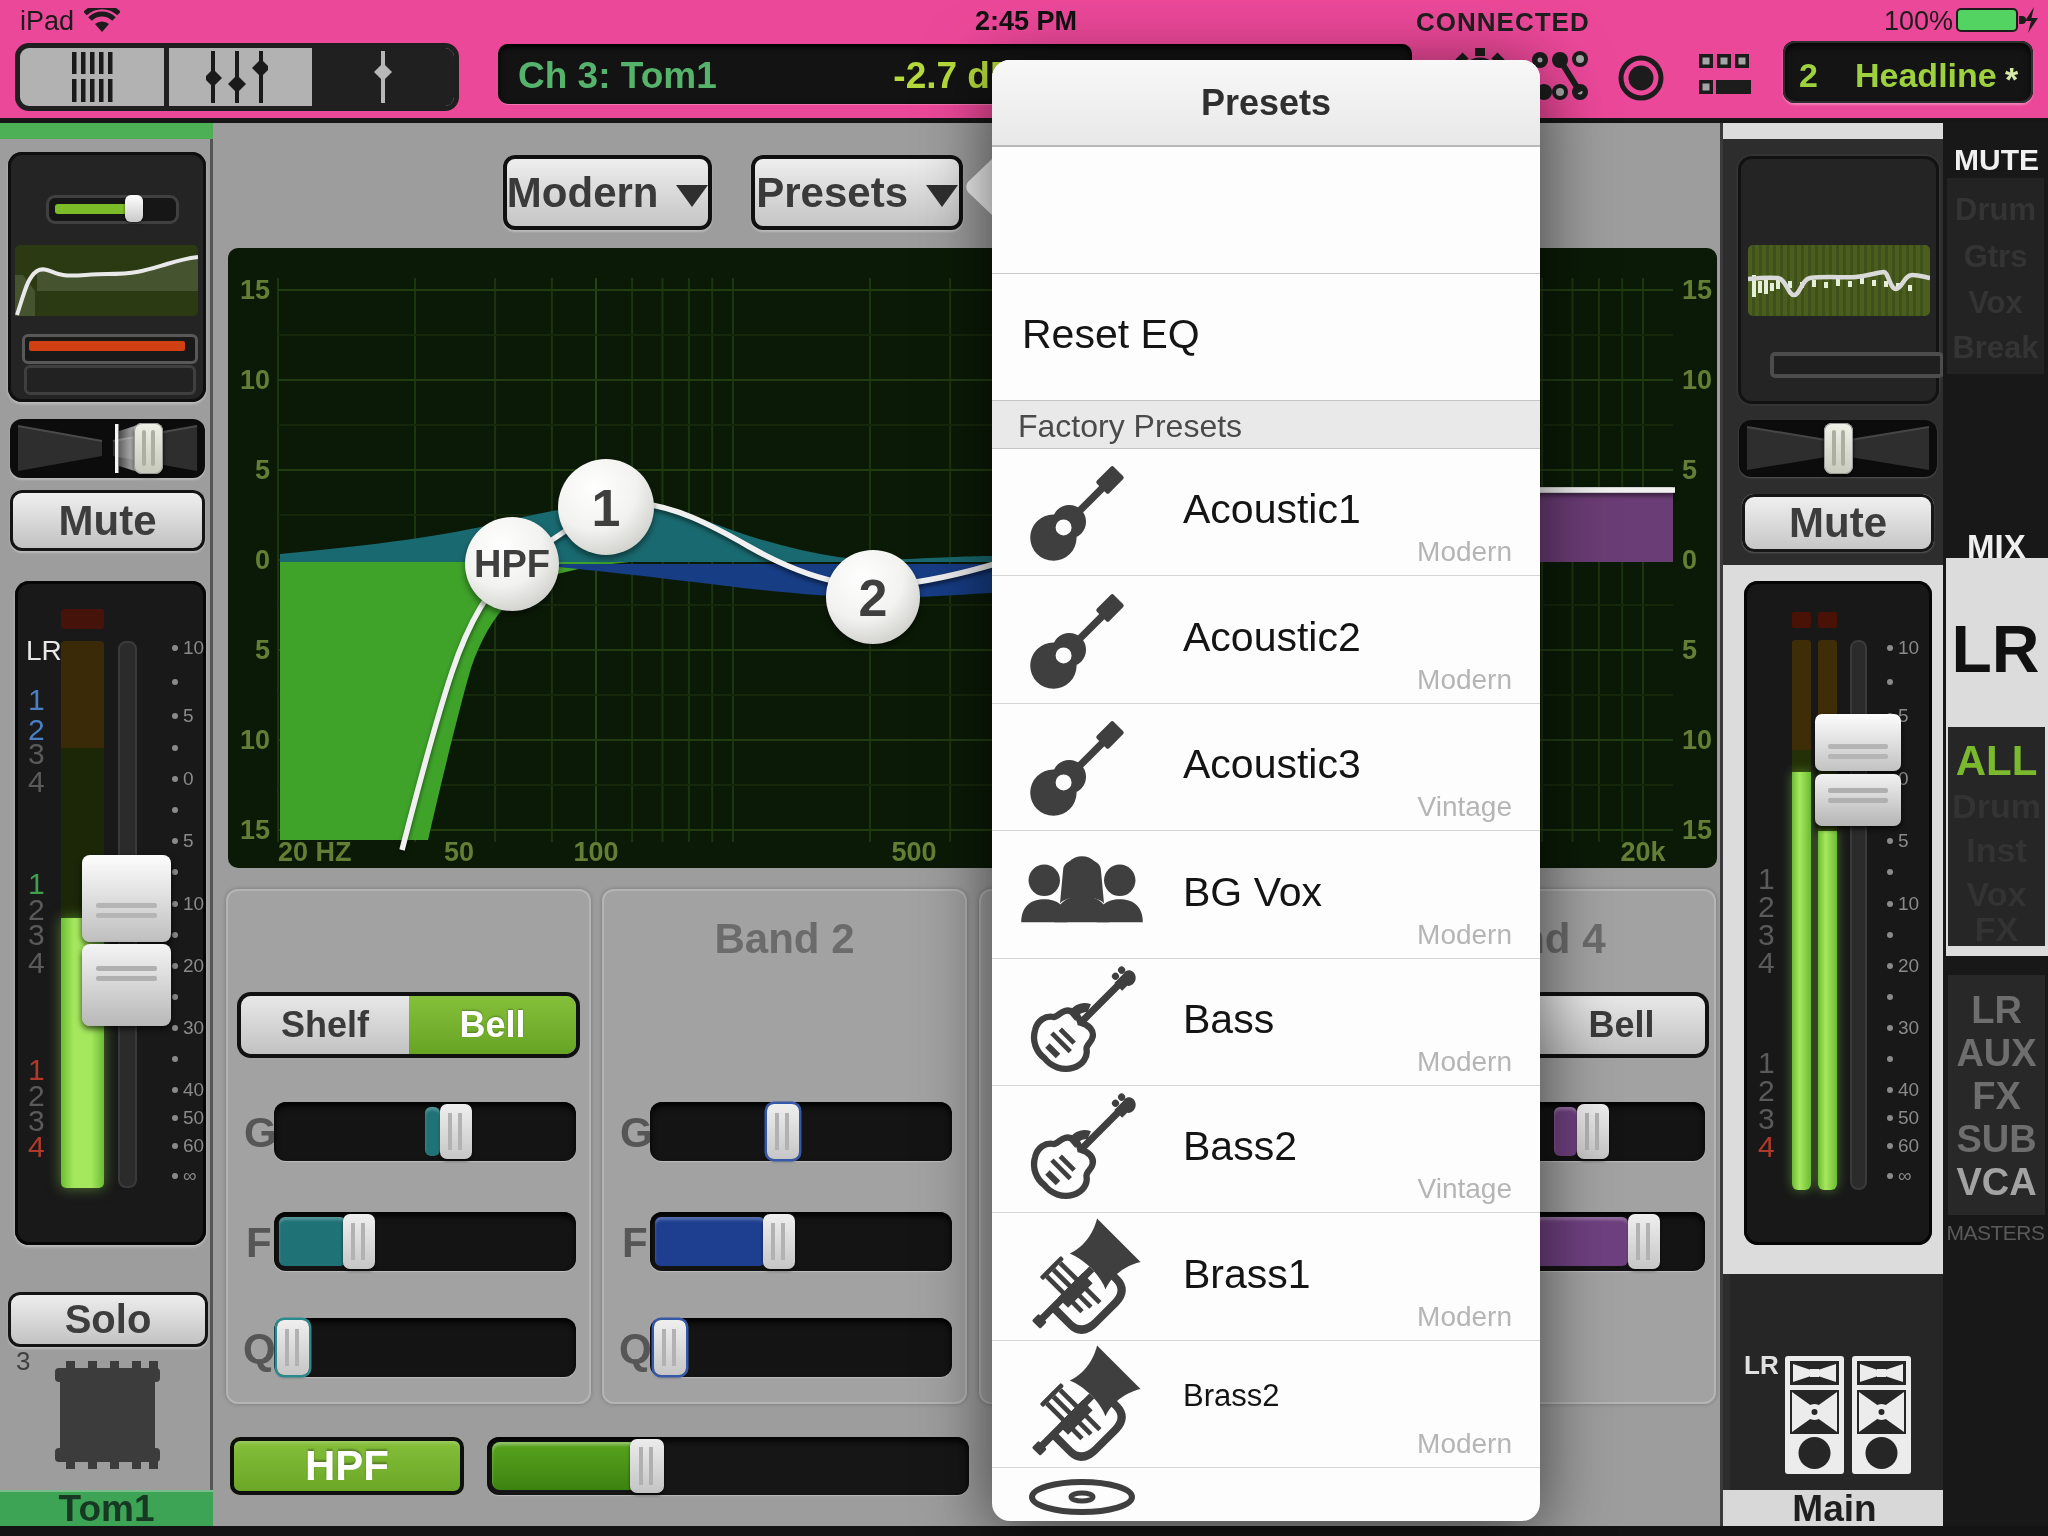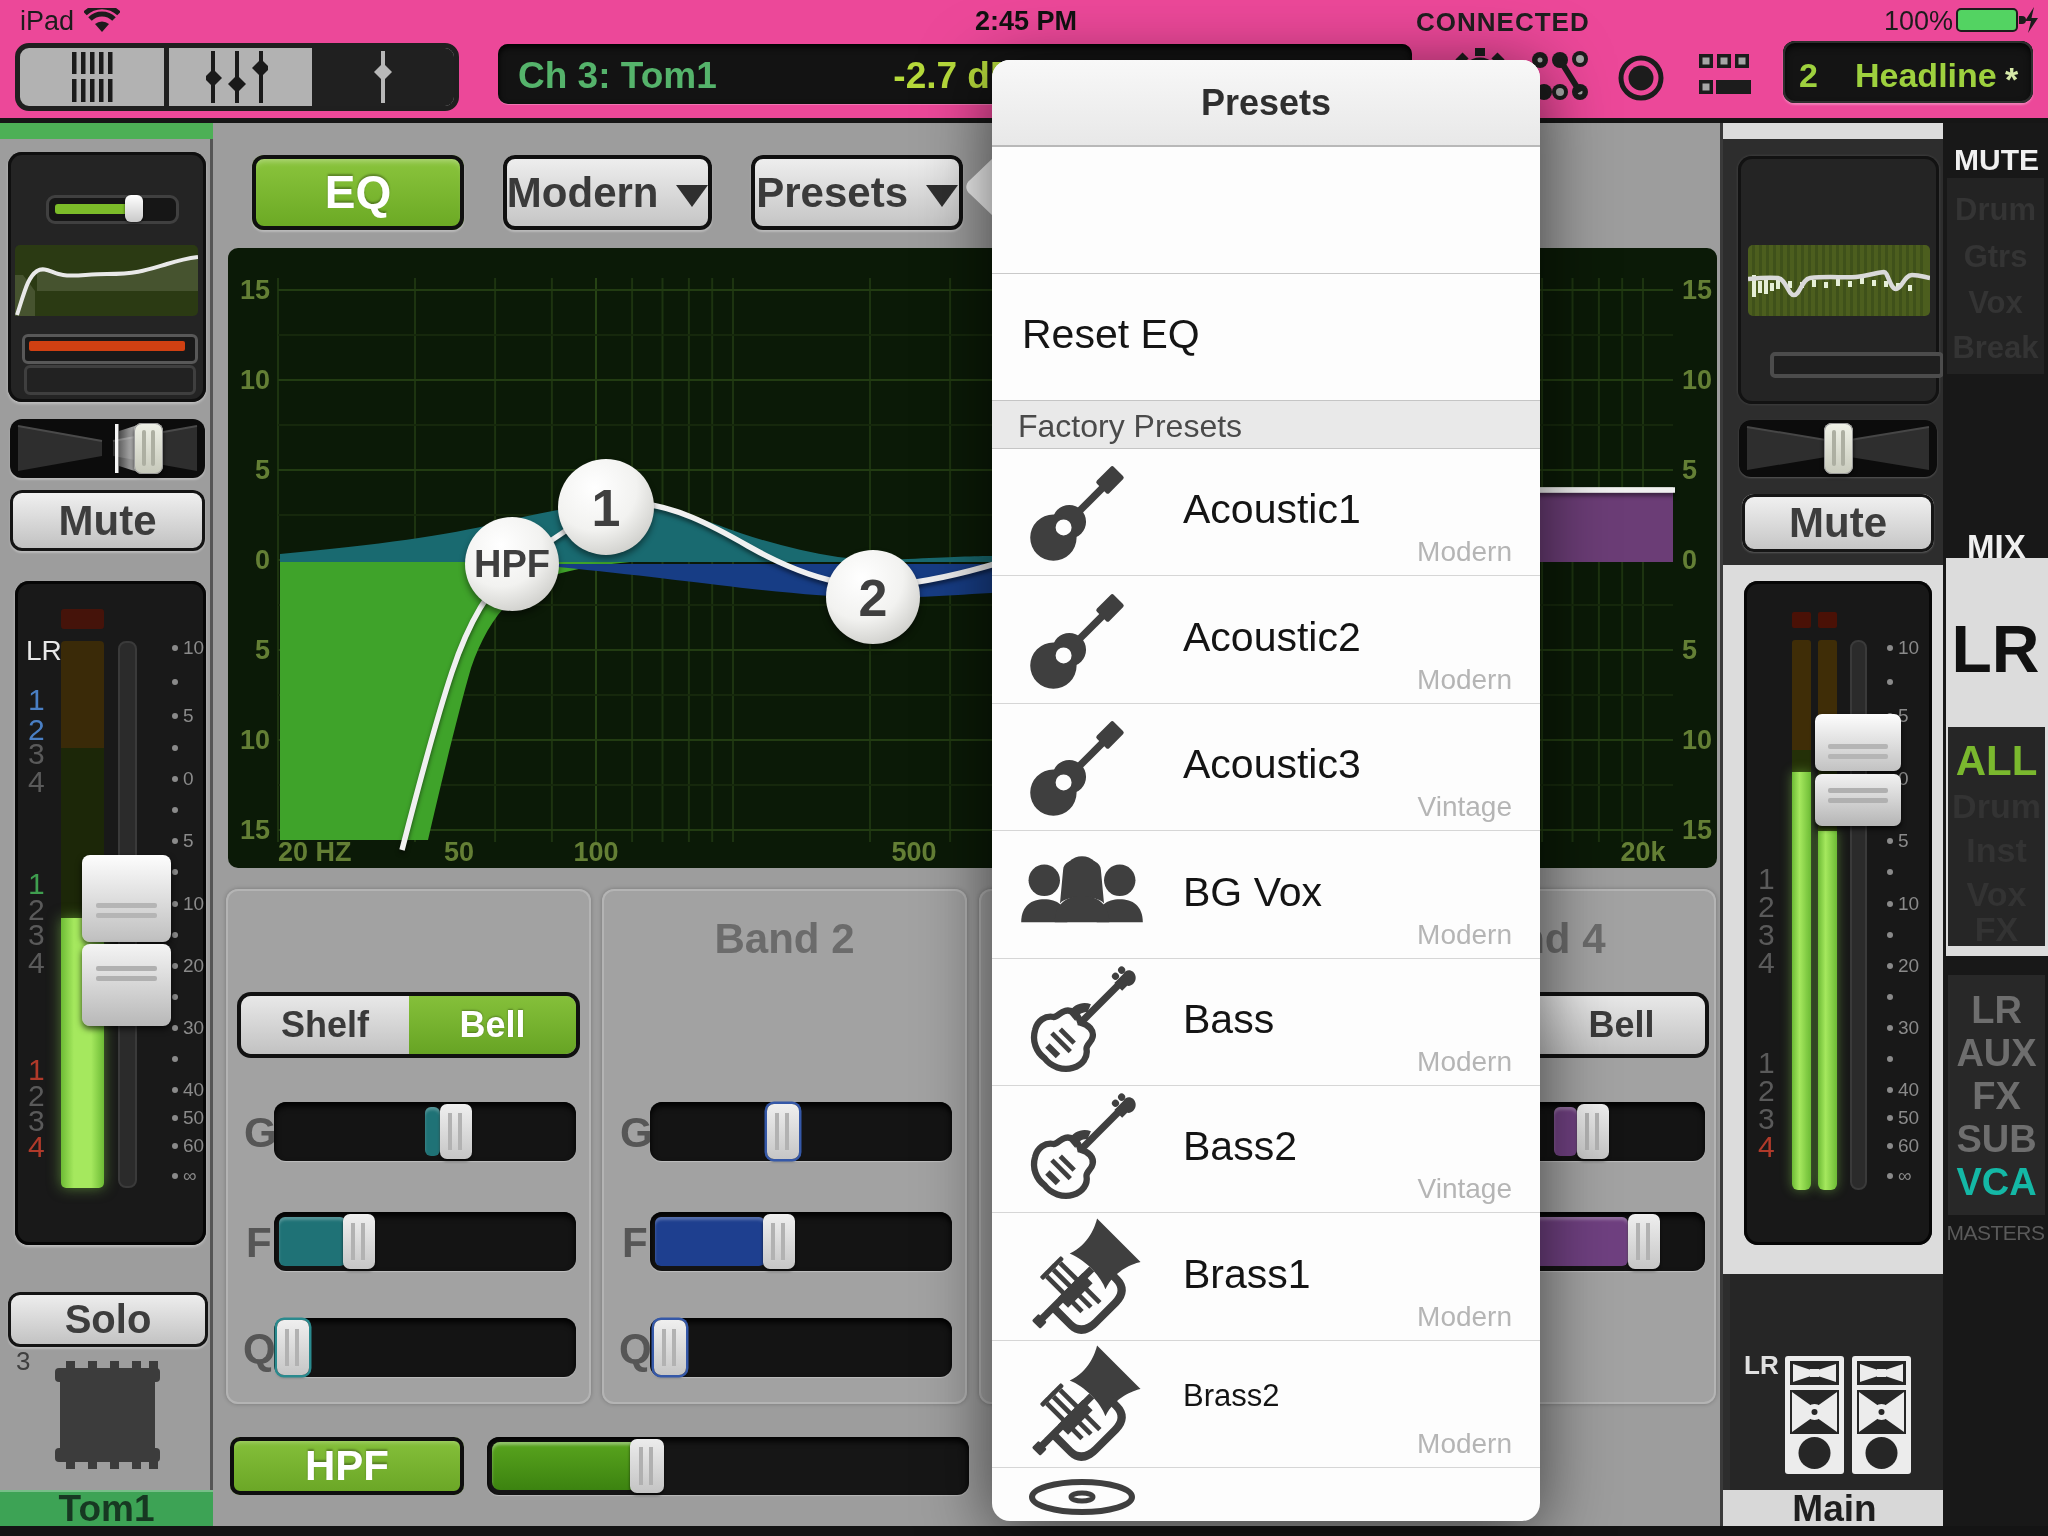--- a/index.html
+++ b/index.html
@@ -265,23 +265,20 @@
       </g>
     </svg>
 
     <div class="abs" style="left:0;top:1367px;width:213px;height:37px;background:#3da355;text-align:center;box-shadow:inset 0 2px 0 rgba(255,255,255,0.3);">
       <span style="font-size:37px;font-weight:bold;color:#173822;line-height:37px;">Tom1</span>
     </div>
   </div>
 
   <div class="abs" id="main" style="left:216px;top:123px;width:1501px;height:1403px;background:#9d9d9d;">
 
-    <div class="abs" style="left:36px;top:32px;width:212px;height:75px;background:linear-gradient(#8cc63e,#6aa823);border-radius:12px;box-shadow:inset 0 0 0 4px #101010, inset 0 6px 6px rgba(255,255,255,0.35), 0 2px 2px rgba(255,255,255,0.3);text-align:center;">
-      <span style="font-size:46px;font-weight:bold;color:#fff;line-height:75px;text-shadow:0 -2px 2px rgba(0,0,0,0.3);">EQ</span>
-    </div>
     <div class="abs" style="left:287px;top:32px;width:209px;height:75px;background:linear-gradient(#f0f0f0,#c3c3c3);border-radius:12px;box-shadow:inset 0 0 0 4px #101010, 0 2px 2px rgba(255,255,255,0.3);text-align:center;">
       <span style="font-size:42px;font-weight:bold;color:#3a3a3a;line-height:75px;">Modern <span style="display:inline-block;width:0;height:0;border-left:16px solid transparent;border-right:16px solid transparent;border-top:22px solid #2f2f2f;margin-left:6px;"></span></span>
     </div>
     <div class="abs" style="left:535px;top:32px;width:212px;height:75px;background:linear-gradient(#f0f0f0,#c3c3c3);border-radius:12px;box-shadow:inset 0 0 0 4px #101010, 0 2px 2px rgba(255,255,255,0.3);text-align:center;">
       <span style="font-size:42px;font-weight:bold;color:#3a3a3a;line-height:75px;">Presets <span style="display:inline-block;width:0;height:0;border-left:16px solid transparent;border-right:16px solid transparent;border-top:22px solid #2f2f2f;margin-left:6px;"></span></span>
     </div>
 
     <svg class="abs" style="left:12px;top:125px;" width="1489" height="620" viewBox="0 0 1489 620">
       <defs>
         <radialGradient id="ballg" cx="0.38" cy="0.3" r="0.8">
@@ -663,21 +660,21 @@
       <div class="txt" style="left:0;top:104px;width:97px;text-align:center;font-size:34px;font-weight:bold;color:#333;">Inst</div>
       <div class="txt" style="left:0;top:148px;width:97px;text-align:center;font-size:34px;font-weight:bold;color:#333;">Vox</div>
       <div class="txt" style="left:0;top:183px;width:97px;text-align:center;font-size:34px;font-weight:bold;color:#333;">FX</div>
     </div>
 
     <div class="abs" style="left:5px;top:852px;width:97px;height:240px;background:#282828;">
       <div class="txt" style="left:0;top:14px;width:97px;text-align:center;font-size:38px;font-weight:bold;color:#6e6e6e;">LR</div>
       <div class="txt" style="left:0;top:57px;width:97px;text-align:center;font-size:38px;font-weight:bold;color:#6e6e6e;">AUX</div>
       <div class="txt" style="left:0;top:100px;width:97px;text-align:center;font-size:38px;font-weight:bold;color:#6e6e6e;">FX</div>
       <div class="txt" style="left:0;top:143px;width:97px;text-align:center;font-size:38px;font-weight:bold;color:#6e6e6e;">SUB</div>
-      <div class="txt" style="left:0;top:186px;width:97px;text-align:center;font-size:38px;font-weight:bold;color:#14b8a6;">VCA</div>
+      <div class="txt" style="left:0;top:186px;width:97px;text-align:center;font-size:38px;font-weight:bold;color:#a3a3a3;">VCA</div>
     </div>
     <div class="txt" style="left:0;top:1098px;width:105px;text-align:center;font-size:21px;letter-spacing:-0.5px;color:#5a5a5a;">MASTERS</div>
   </div>
 
   <div class="abs" style="left:0;top:1526px;width:2048px;height:10px;background:#141414;"></div>
 
   <svg class="abs" style="left:965px;top:158px;" width="28" height="58" viewBox="0 0 28 58">
       <path d="M28 0 L5 22 C0 26 0 32 5 36 L28 58 Z" fill="#f0f0f0"></path>
     </svg>
   <div class="abs" id="popup" style="left:992px;top:60px;width:548px;height:1461px;background:#fdfdfd;border-radius:18px;box-shadow:0 12px 70px rgba(0,0,0,0.6);overflow:hidden;">

